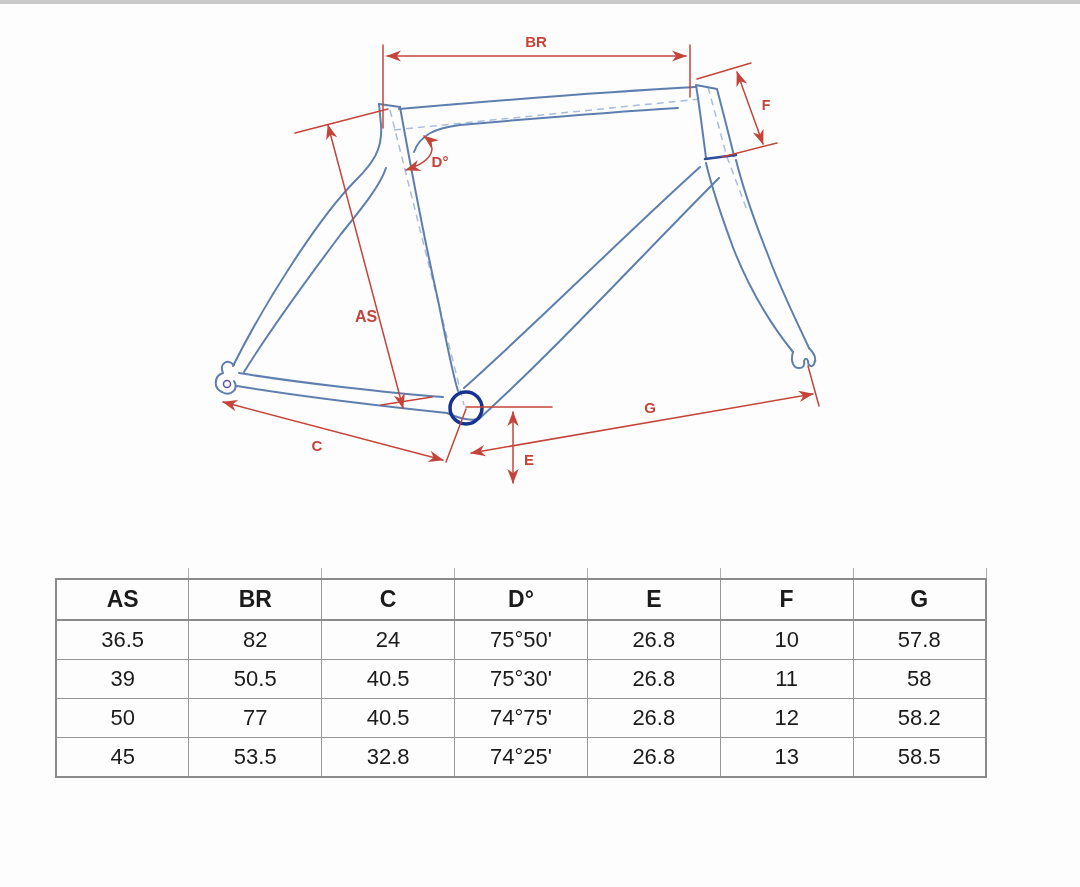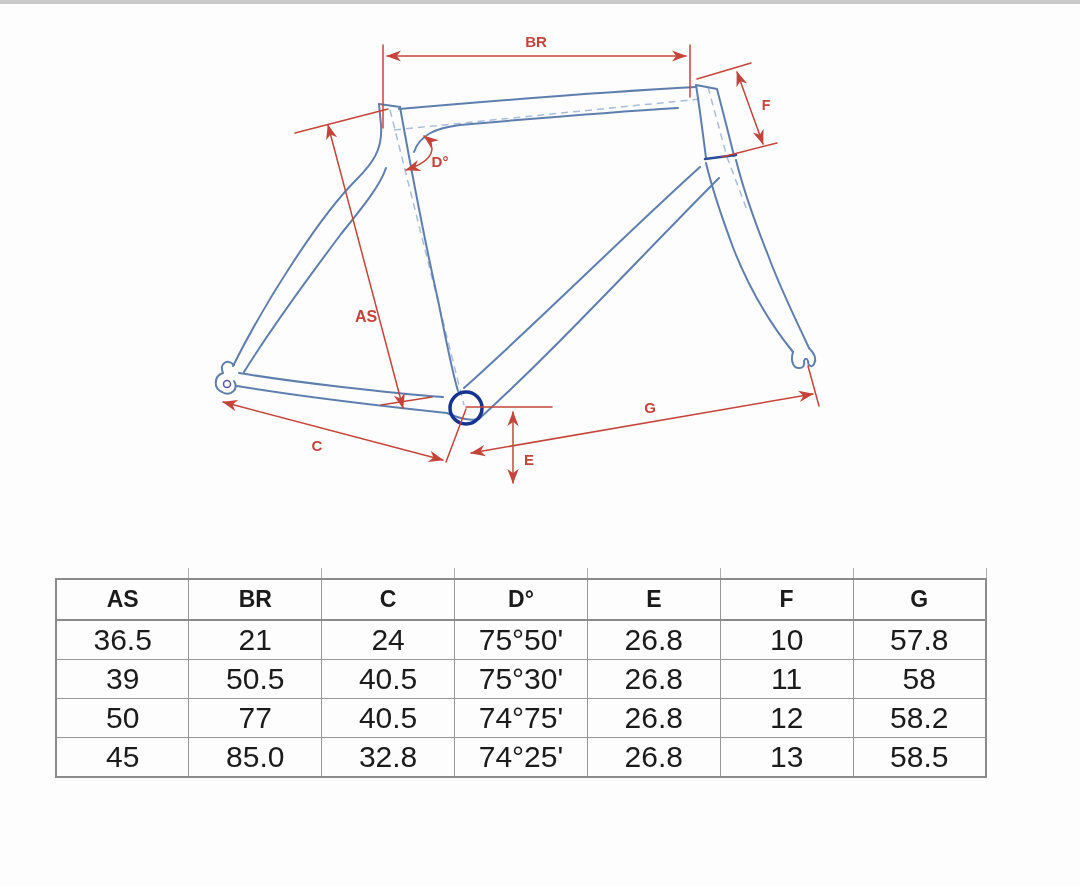--- a/index.html
+++ b/index.html
@@ -39,21 +39,21 @@
     padding:0;
   }
   .geo-table th{
     height:39px;
     font-size:23px;
     font-weight:bold;
     border-bottom:2px solid #8b8b8b;
   }
   .geo-table td{
     height:38px;
-    font-size:30px;
+    font-size:22px;
     font-weight:normal;
   }
   .geo-table{border:2px solid #8b8b8b;}
   .col-tick{
     position:absolute;
     top:568px;
     width:1px;height:11px;
     background:#aeaeae;
   }
 </style>
@@ -156,21 +156,21 @@
       <th>C</th>
       <th>D°</th>
       <th>E</th>
       <th>F</th>
       <th>G</th>
     </tr>
   </thead>
   <tbody>
     <tr>
       <td>36.5</td>
-      <td>21</td>
+      <td>82</td>
       <td>24</td>
       <td>75°50'</td>
       <td>26.8</td>
       <td>10</td>
       <td>57.8</td>
     </tr>
     <tr>
       <td>39</td>
       <td>50.5</td>
       <td>40.5</td>
@@ -183,21 +183,21 @@
       <td>50</td>
       <td>77</td>
       <td>40.5</td>
       <td>74°75'</td>
       <td>26.8</td>
       <td>12</td>
       <td>58.2</td>
     </tr>
     <tr>
       <td>45</td>
-      <td>85.0</td>
+      <td>53.5</td>
       <td>32.8</td>
       <td>74°25'</td>
       <td>26.8</td>
       <td>13</td>
       <td>58.5</td>
     </tr>
   </tbody>
 </table>
 
 </body></html>

